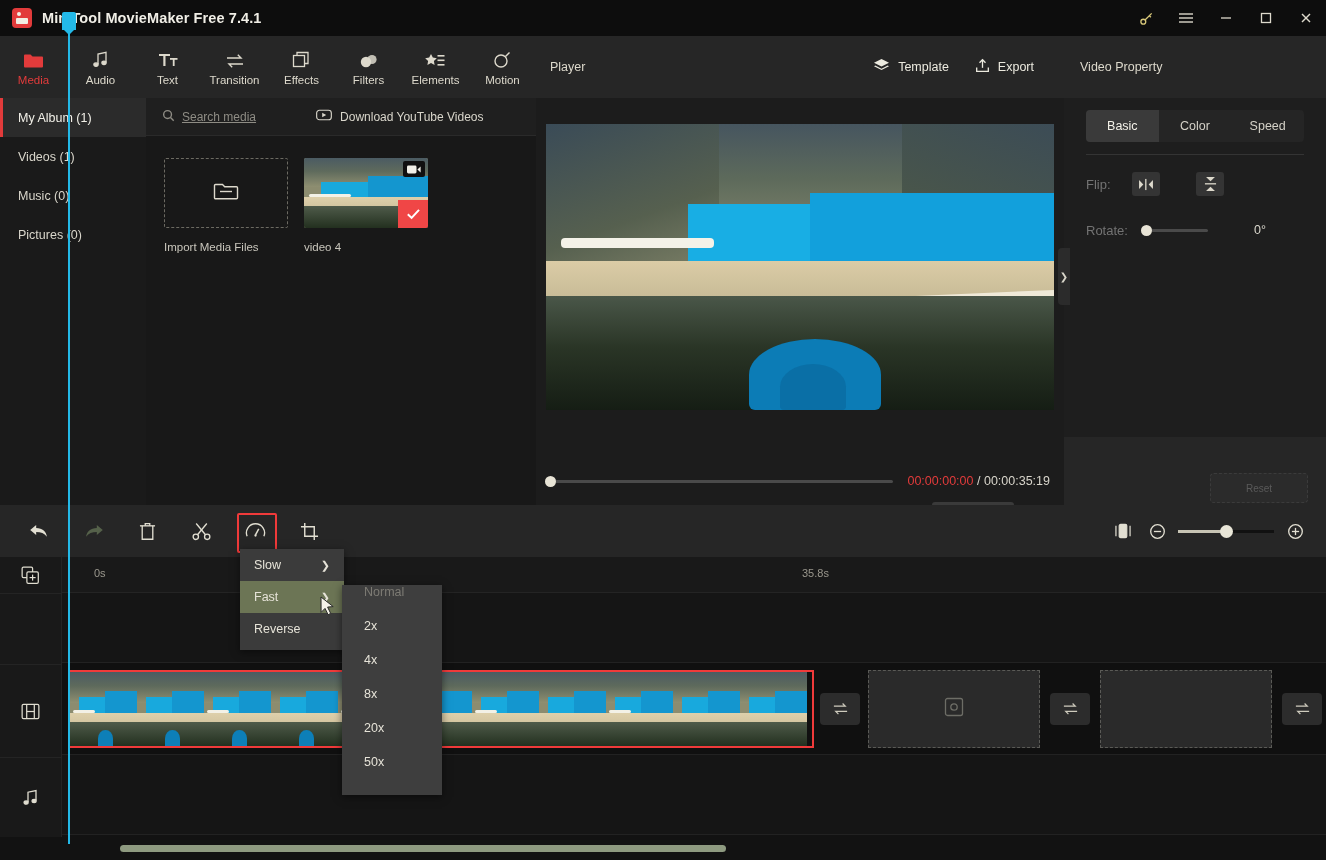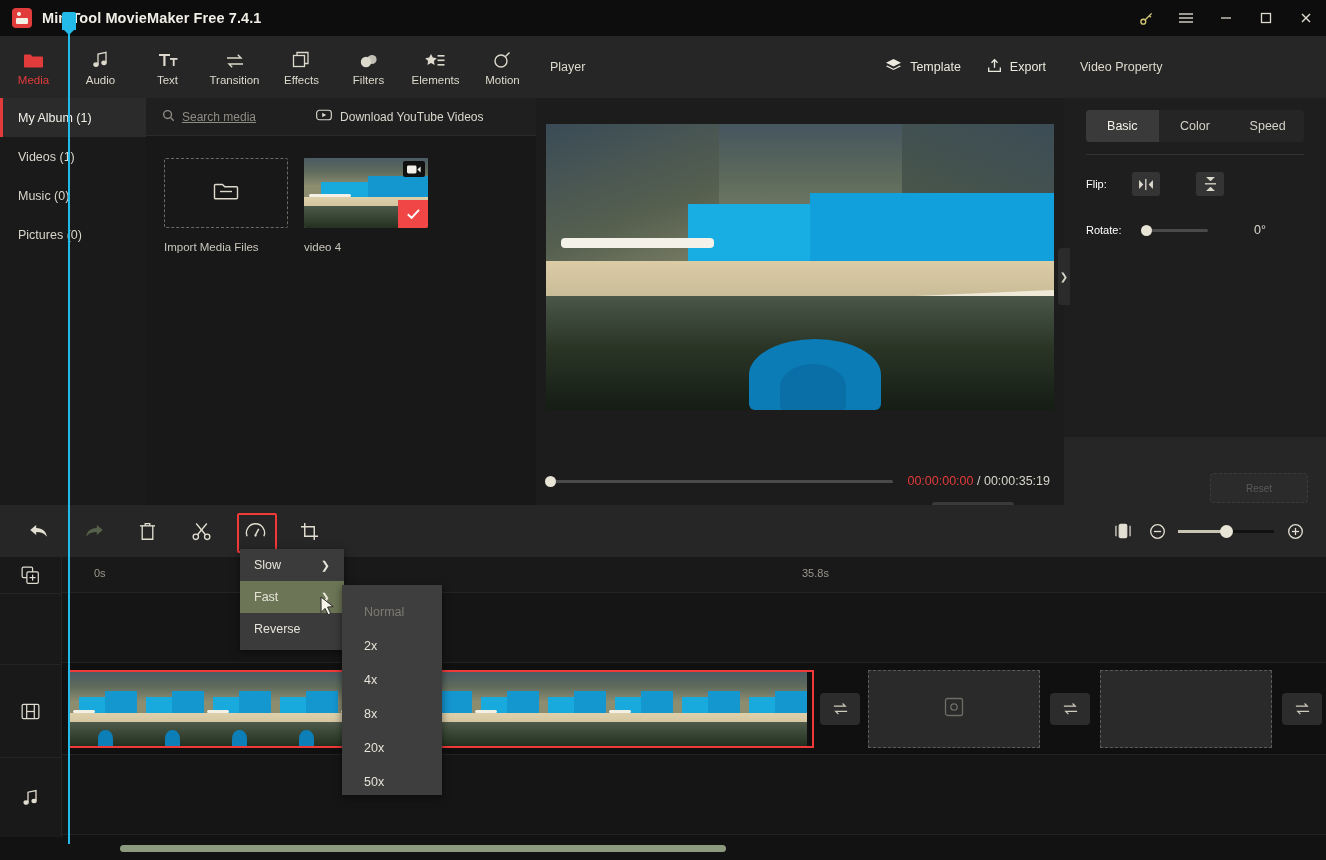--- a/index.html
+++ b/index.html
@@ -117,21 +117,21 @@
   .player {
     position: absolute; left: 536px; top: 36px; width: 528px; height: 469px;
     background: #1c1c1c;
   }
   .player-head {
     height: 62px; background: #262626; display: flex; align-items: center;
   }
   .player-head .ptitle { margin-left: 14px; font-size: 12.5px; color: #ddd9cc; }
   .phbtn { display: flex; align-items: center; gap: 8px; font-size: 12.5px; color: #eceadf; }
   .phbtn.tmpl { margin-left: auto; }
-  .phbtn.exp { margin-left: 26px; margin-right: 18px; }
+  .phbtn.exp { margin-left: 26px; margin-right: 30px; }
   .video-area {
     position: absolute; left: 0; top: 62px; width: 528px; height: 338px;
     display: flex; align-items: center; justify-content: center; background: #1c1c1c;
   }
   .video-frame {
     width: 508px; height: 286px; position: relative; overflow: hidden; background: #000;
   }
   .vf .vsky { position: absolute; left:0; top:0; right:0; height: 48%;
     background: linear-gradient(180deg,#46555f 0%,#5d6a5b 40%,#8e8f72 100%); }
   .vf .vcliff-l { position: absolute; left: 0; top: 0; width: 34%; height: 52%;
@@ -183,21 +183,21 @@
   .prop-head span { margin-left: 16px; font-size: 12.5px; color: #ddd9cc; }
   .prop-tabs {
     margin: 12px 22px 0 22px; height: 32px; background: #252525; border-radius: 4px;
     display: flex; align-items: center; overflow: hidden;
   }
   .ptab { flex: 1; height: 40px; display: flex; align-items: center; justify-content: center;
     font-size: 12.5px; color: #d4d1c7; }
   .ptab.active { background: #3a3a3a; color: #f4f2e9; border-radius: 4px; }
   .prop-div { margin: 12px 22px 0 22px; height: 1px; background: #343434; }
   .prow { display: flex; align-items: center; height: 34px; margin: 12px 0 0 22px; }
-  .plabel { width: 46px; font-size: 11px; color: #ffffff; }
+  .plabel { width: 46px; font-size: 13px; color: #737373; }
   .flipbtn { width: 28px; height: 24px; background: #343434; border-radius: 3px;
     display: flex; align-items: center; justify-content: center; margin-right: 36px; }
   .rot-track { width: 62px; height: 3px; background: #4a4a4a; border-radius: 2px; position: relative; margin-left: 14px; }
   .rot-knob { position: absolute; left: -5px; top: -4px; width: 11px; height: 11px; background: #e8e4d6; border-radius: 50%; }
   .rot-val { margin-left: 46px; font-size: 12.5px; color: #dad7cd; }
   .prop-footer { position: absolute; left: 0; bottom: 0; width: 262px; height: 68px; background: #262626; }
   .reset-btn {
     position: absolute; right: 18px; top: 36px; width: 98px; height: 30px;
     border: 1px dashed #3b3b3b; border-radius: 4px; background: #2b2b2b;
     display: flex; align-items: center; justify-content: center;
@@ -273,21 +273,21 @@
     background: #3b3b3b; z-index: 60; box-shadow: 0 2px 8px rgba(0,0,0,.5);
   }
   .mi { height: 32px; display: flex; align-items: center; padding: 0 14px;
     font-size: 12.5px; color: #e6e3d8; position: relative; }
   .mi.hl { background: #6c7555; }
   .mi .arrow { margin-left: auto; font-size: 11px; color: #e6e3d8; }
   .menu2 {
     position: absolute; left: 342px; top: 585px; width: 100px; height: 210px;
     background: #3e3e3e; z-index: 61; box-shadow: 0 2px 8px rgba(0,0,0,.5);
   }
-  .mi2 { height: 34px; display: flex; align-items: flex-end; padding: 0 22px; font-size: 12.5px; color: #e6e3d8; }
+  .mi2 { height: 34px; display: flex; align-items: flex-start; padding: 0 22px; font-size: 12.5px; color: #e6e3d8; }
   .mi2.disabled { color: #7d7b74; }
   .cursor { position: absolute; left: 320px; top: 596px; z-index: 80; }
 </style>
 </head>
 <body>
 
 <div class="app">
 
   <div class="titlebar">
     <div class="logo"></div>

